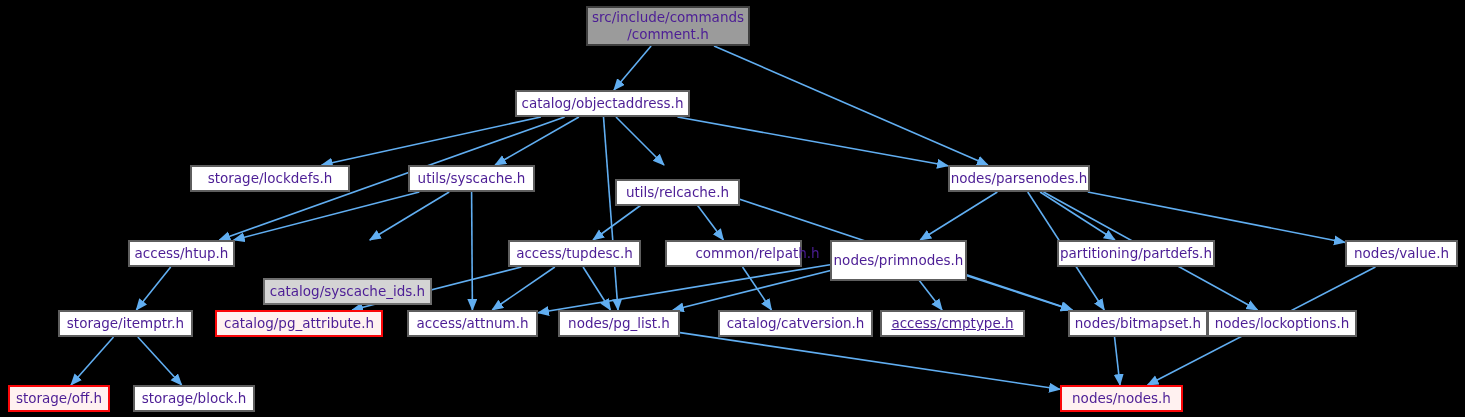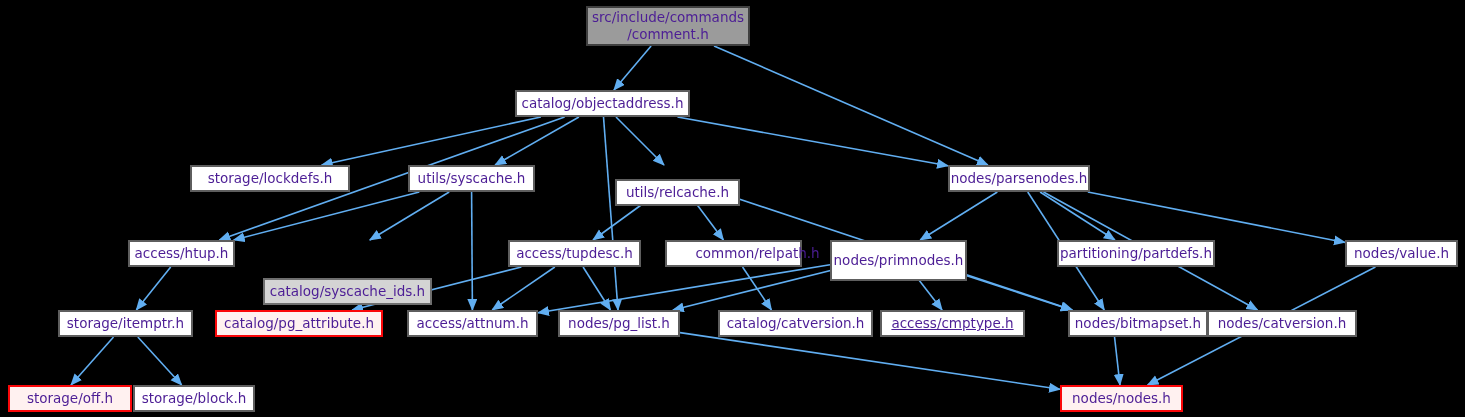--- a/index.html
+++ b/index.html
@@ -80,17 +80,17 @@
   <div class="node" style="left:830px;top:240px;width:137px;height:41px;">nodes/primnodes.h</div>
   <div class="node" style="left:1057px;top:240px;width:158px;height:27px;">partitioning/partdefs.h</div>
   <div class="node" style="left:1345px;top:240px;width:113px;height:27px;">nodes/value.h</div>
   <div class="node" style="left:58px;top:310px;width:135px;height:27px;">storage/itemptr.h</div>
   <div class="node node--red" style="left:215px;top:310px;width:168px;height:27px;text-align:right;">catalog/pg_attribute.h</div>
   <div class="node" style="left:407px;top:310px;width:131px;height:27px;">access/attnum.h</div>
   <div class="node" style="left:558px;top:310px;width:122px;height:27px;">nodes/pg_list.h</div>
   <div class="node" style="left:718px;top:310px;width:155px;height:27px;">catalog/catversion.h</div>
   <div class="node" style="left:880px;top:310px;width:145px;height:27px;text-decoration:underline;">access/cmptype.h</div>
   <div class="node" style="left:1043px;top:310px;width:140px;height:27px;margin-left:25px;">nodes/bitmapset.h</div>
-  <div class="node" style="left:1207px;top:310px;width:150px;height:27px;">nodes/catversion.h</div>
-  <div class="node node--red" style="left:8px;top:385px;width:124px;height:27px;">storage/off.h</div>
+  <div class="node" style="left:1207px;top:310px;width:150px;height:27px;">nodes/lockoptions.h</div>
+  <div class="node node--red" style="left:8px;top:385px;width:102px;height:27px;">storage/off.h</div>
   <div class="node" style="left:133px;top:385px;width:122px;height:27px;">storage/block.h</div>
   <div class="node node--red" style="left:1060px;top:385px;width:123px;height:27px;">nodes/nodes.h</div>
 </div>
 
 </body></html>

